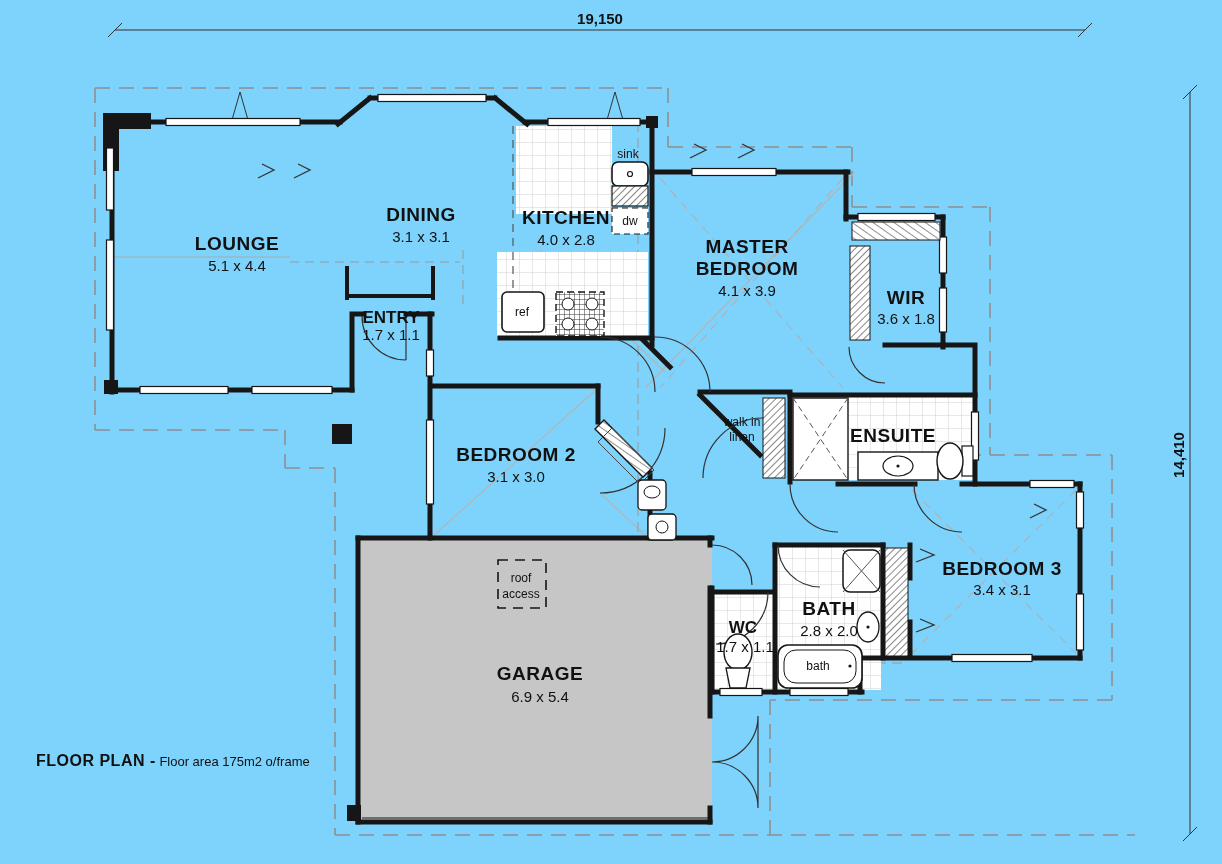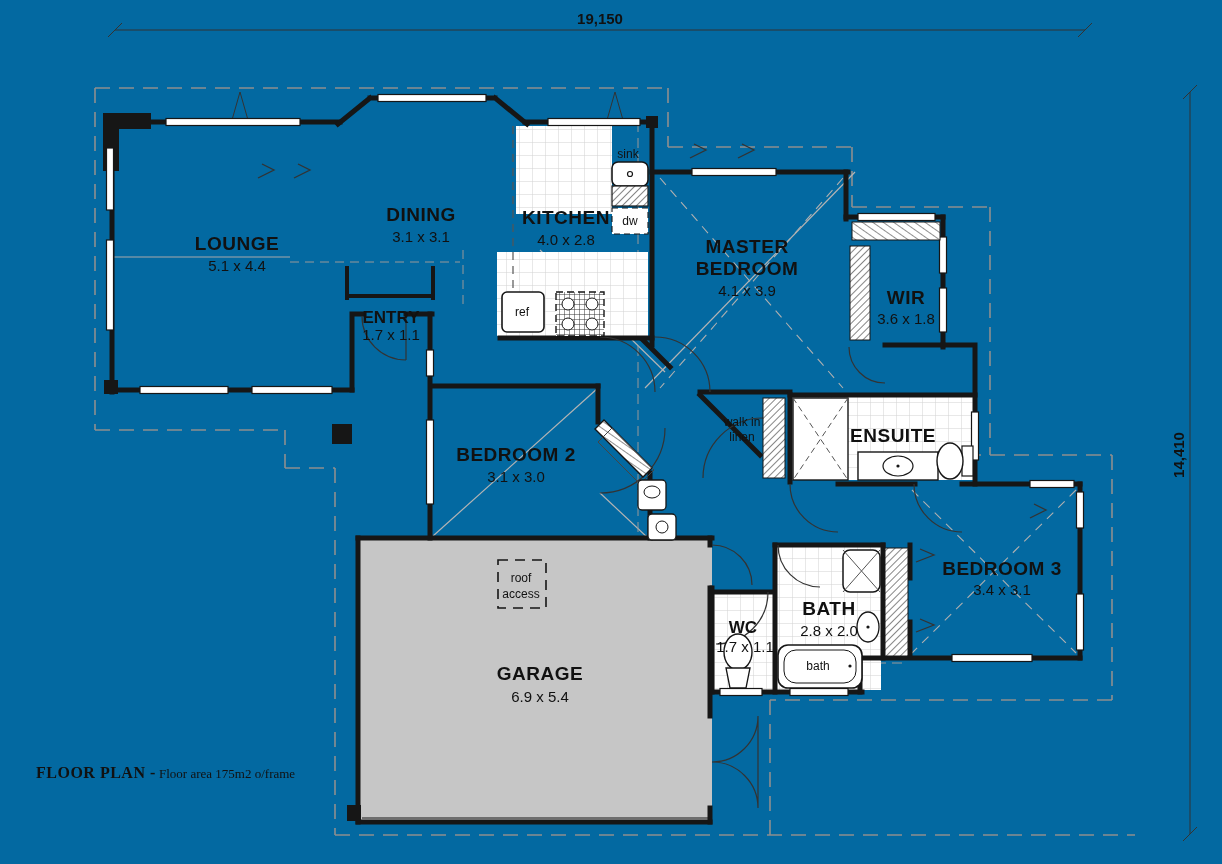--- a/index.html
+++ b/index.html
@@ -1,23 +1,23 @@
 <!DOCTYPE html>
 <html><head>
 <meta charset="utf-8">
 <style>
   html,body{margin:0;padding:0;background:#ffffff;}
-  #plan-page{position:relative;width:1222px;height:864px;background:#0369a1;overflow:hidden;
+  #plan-page{position:relative;width:1222px;height:864px;background:#7dd3fc;overflow:hidden;
     font-family:"Liberation Sans", sans-serif;}
   #plan-svg{position:absolute;left:0;top:0;}
   
   #title-block{position:absolute;left:36px;top:746px;}
   #title-block .main-title{font-size:33px;font-weight:bold;letter-spacing:4px;color:#111;
     border-bottom:4px solid #111;padding-bottom:2px;display:inline-block;line-height:1.05;}
-  #title-block .sub-line{margin-top:18px;font-size:13px;color:#111;font-family:Liberation Serif, serif;}
+  #title-block .sub-line{margin-top:6px;font-size:13px;color:#111;}
   #title-block .sub-strong{font-weight:bold;font-size:16px;letter-spacing:0.5px;}
   #title-block .sub-note{font-size:13px;}
   
   text{font-family:"Liberation Sans", sans-serif;fill:#111;}
   .room-name{font-weight:bold;font-size:19px;letter-spacing:0.5px;}
   .room-name-sm{font-weight:bold;font-size:17px;}
   .room-size{font-size:15px;}
   .fix-label{font-size:12px;}
   .dim-label{font-weight:bold;font-size:15px;}
   .t-mid{text-anchor:middle;}

